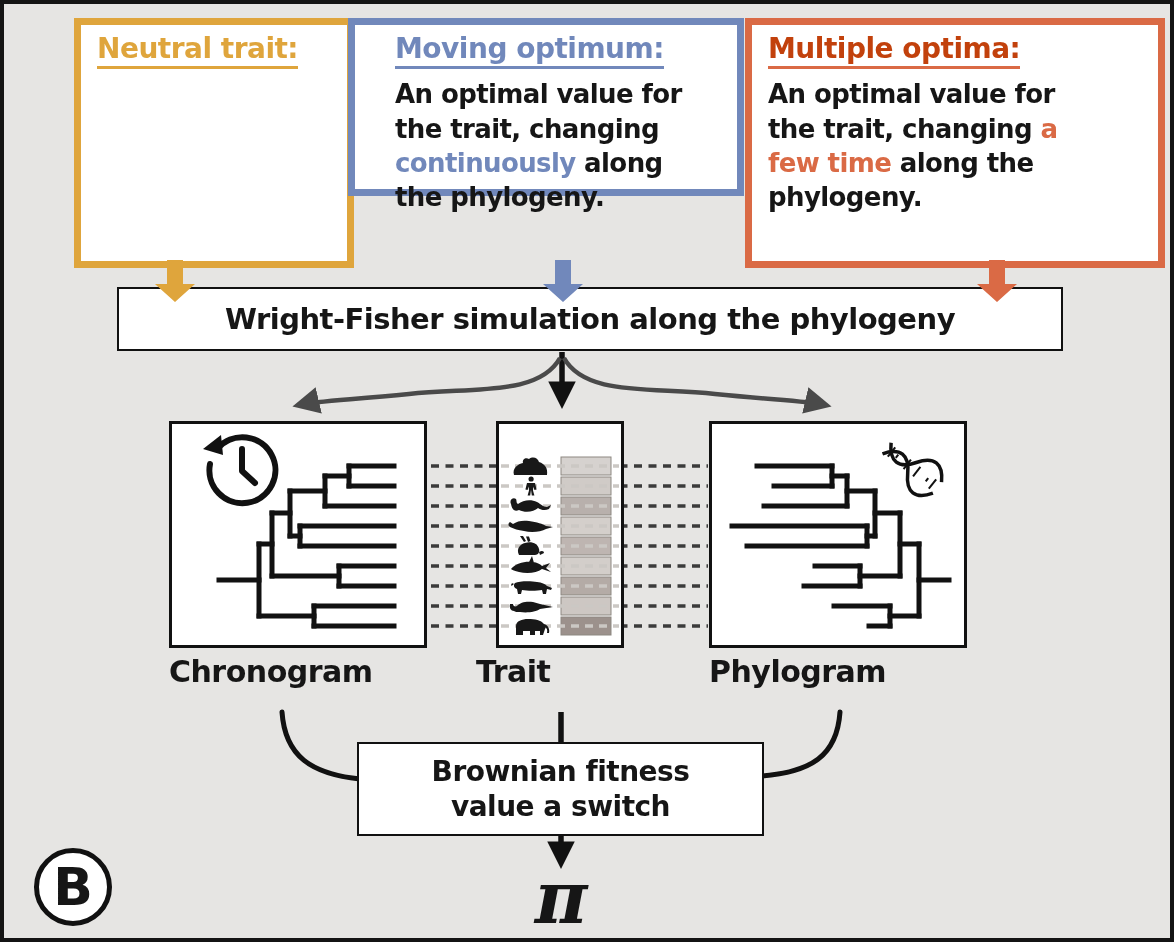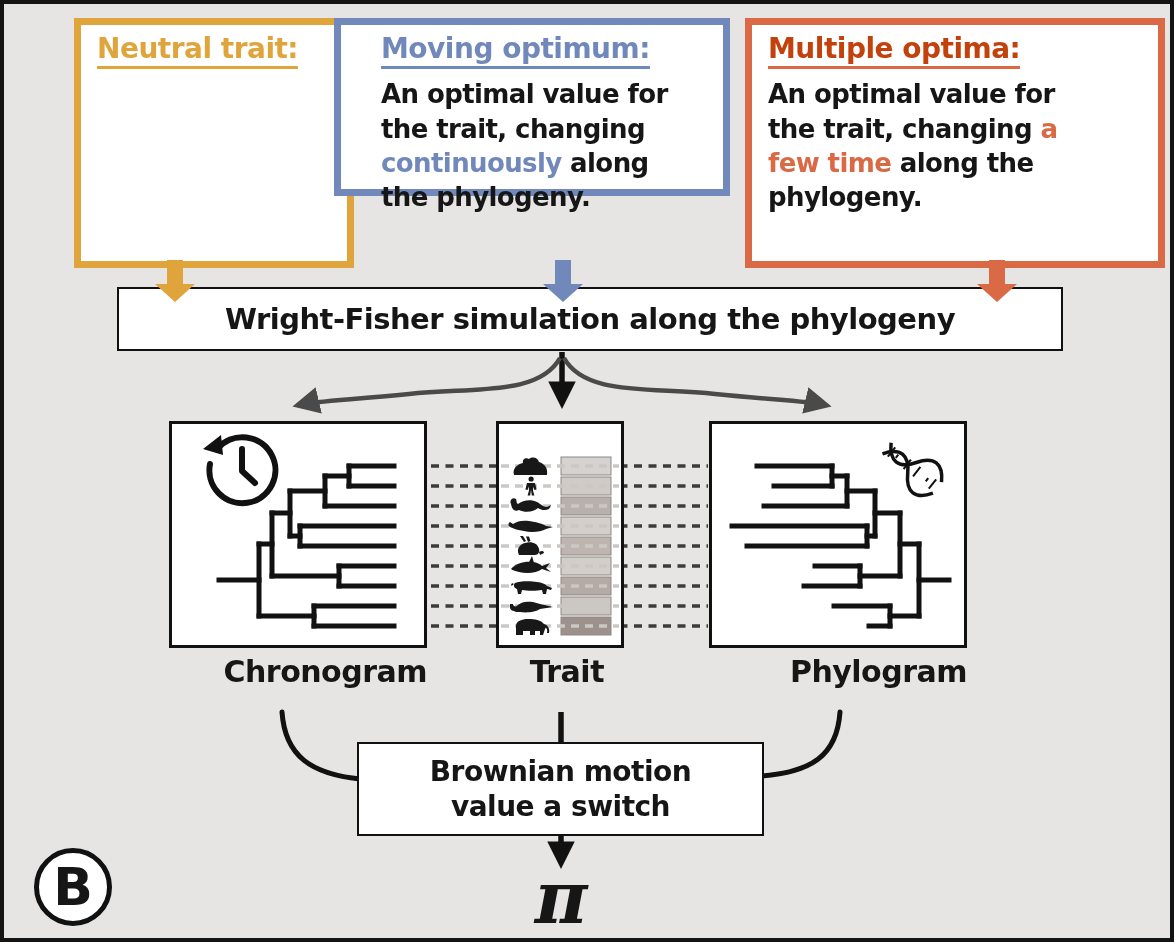--- a/index.html
+++ b/index.html
@@ -14,21 +14,21 @@
              border-bottom:3.5px solid;padding-bottom:1px;margin-bottom:8px;line-height:1.15;}
   .box-line{font-weight:bold;font-size:26px;letter-spacing:-0.6px;line-height:1.32;white-space:nowrap;}
   
   .wf-bar{position:absolute;left:113px;top:283px;width:946px;height:64px;background:#fff;
           border:2.5px solid #111;box-sizing:border-box;z-index:1;
           display:flex;align-items:center;justify-content:center;
           font-weight:bold;font-size:29px;letter-spacing:-0.5px;}
   .panel{position:absolute;top:417px;height:227px;background:#fff;border:3px solid #111;
          box-sizing:border-box;z-index:1;}
   .panel-label{position:absolute;top:650px;font-weight:bold;font-size:30px;letter-spacing:-0.5px;
-               text-align:right;z-index:1;}
+               text-align:left;z-index:1;}
   .bottom-box{position:absolute;left:353px;top:738px;width:407px;height:94px;background:#fff;
               border:2.5px solid #111;box-sizing:border-box;z-index:2;
               display:flex;flex-direction:column;align-items:center;justify-content:center;
               font-weight:bold;font-size:28px;letter-spacing:-0.5px;line-height:1.25;}
   .pi{position:absolute;left:497px;top:858px;width:120px;text-align:center;z-index:2;
       font-family:"DejaVu Serif","Liberation Serif",serif;font-style:italic;font-weight:bold;
       font-size:72px;line-height:1;}
   .figure-badge{position:absolute;left:30px;top:844px;width:78px;height:78px;background:#fff;
                 border:5px solid #111;border-radius:50%;box-sizing:border-box;z-index:2;
                 display:flex;align-items:center;justify-content:center;
@@ -70,21 +70,21 @@
 
     <path d="M278 708 C281 752 307 770 356 775" fill="none" stroke="#111" stroke-width="5" stroke-linecap="round"></path>
     <path d="M836 708 C833 752 807 768 758 772" fill="none" stroke="#111" stroke-width="5" stroke-linecap="round"></path>
 
     <line x1="557" y1="708" x2="557" y2="858" stroke="#111" stroke-width="5.5" marker-end="url(#ah-black)"></line>
   </svg>
 
   <div class="top-box" style="left: 30px; width: 280px; height: 250px; border-color: rgb(223, 165, 60); margin-left: 40px;">
     <div class="box-title" style="color: rgb(223, 165, 60); border-bottom-color: rgb(223, 165, 60);">Neutral trait:</div>
   </div>
-  <div class="top-box" style="left: 330px; width: 396px; height: 178px; border-color: rgb(113, 136, 187); padding-left: 40px;">
+  <div class="top-box" style="left: 344px; width: 396px; height: 178px; border-color: rgb(113, 136, 187); padding-left: 40px;">
     <div class="box-title" style="color: rgb(113, 136, 187); border-bottom-color: rgb(113, 136, 187);">Moving optimum:</div>
     <div class="box-body">
         <div class="box-line"><span>An optimal value for</span></div>
         <div class="box-line"><span>the trait, changing</span></div>
         <div class="box-line"><span class="accent" style="color: rgb(113, 136, 187);">continuously</span><span> along</span></div>
         <div class="box-line"><span>the phylogeny.</span></div>
       </div>
   </div>
   <div class="top-box" style="left: 741px; width: 420px; height: 250px; border-color: rgb(218, 106, 69);">
     <div class="box-title" style="color: #c2410c; border-bottom-color: rgb(218, 106, 69);">Multiple optima:</div>
@@ -226,21 +226,21 @@
         <line x1="148" y1="152" x2="188" y2="152"></line>
           <line x1="178" y1="192" x2="207" y2="192"></line>
         <line x1="188" y1="120" x2="207" y2="120"></line>
           <line x1="207" y1="156" x2="237" y2="156"></line>
       </g>
     </svg>
   </div>
   <div class="panel-label" style="left:705px;width:258px;">Phylogram</div>
 
   <div class="bottom-box">
-    <div>Brownian motion</div>
+    <div>Brownian fitness</div>
     <div>value a switch</div>
   </div>
 
   <div class="pi">π</div>
 
   <div class="figure-badge">
     <span>B</span>
   </div>
 
 </div>

